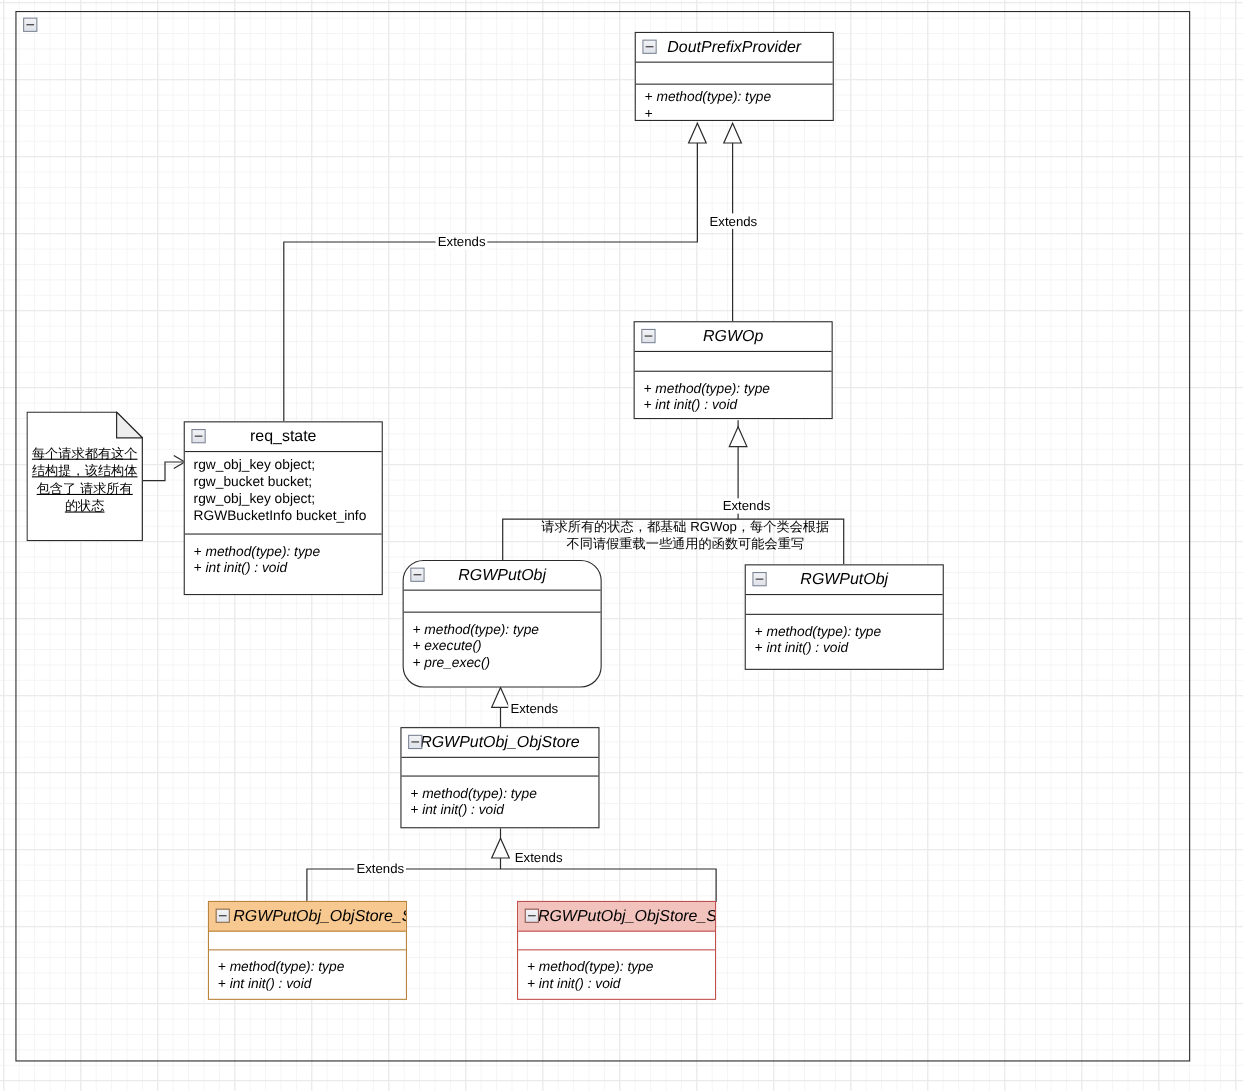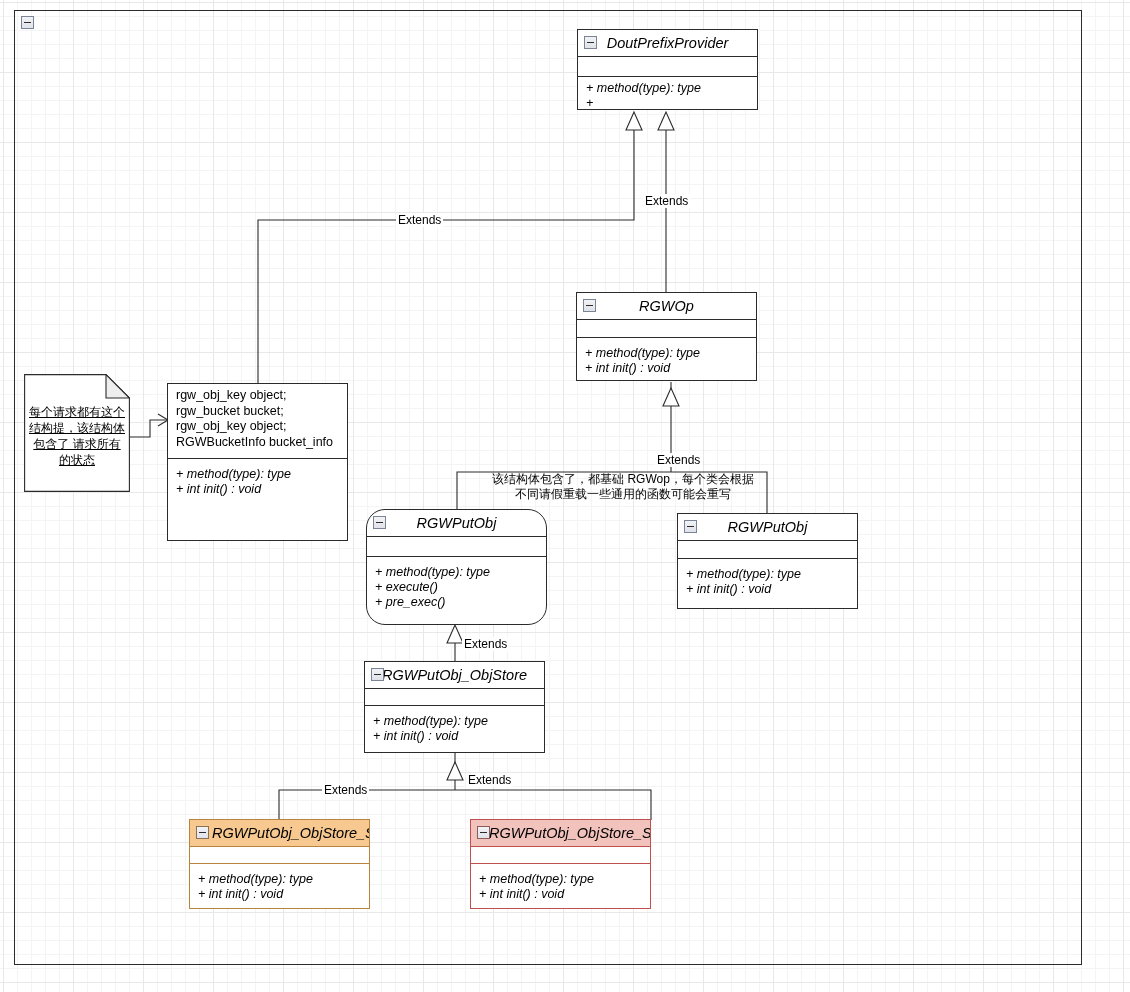--- a/index.html
+++ b/index.html
@@ -202,21 +202,21 @@
   <span class="edge-label" style="left:643px; top:194px;">Extends</span>
 
   <span class="edge-label" style="left:655px; top:453px;">Extends</span>
 
   <span class="edge-label" style="left:462px; top:637px;">Extends</span>
 
   <span class="edge-label" style="left:322px; top:783px;">Extends</span>
 
   <span class="edge-label" style="left:466px; top:773px;">Extends</span>
 
-  <div class="free-text" style="left:492px; top:472px; width:262px;">该结构体包含了，都基础 RGWop，每个类会根据不同请假重载一些通用的函数可能会重写</div>
+  <div class="free-text" style="left:492px; top:472px; width:262px;">请求所有的状态，都基础 RGWop，每个类会根据不同请假重载一些通用的函数可能会重写</div>
 
   <div class="note" style="left:24px; top:374px; width:106px; height:118px;">
     <svg width="106" height="118" viewBox="0 0 106 118" xmlns="http://www.w3.org/2000/svg">
       <path d="M 0.6 0.6 L 82 0.6 L 105.4 24 L 105.4 117.4 L 0.6 117.4 Z" fill="#ffffff" stroke="#2b2b2b" stroke-width="1.1"></path>
       <path d="M 82 0.6 L 82 24 L 105.4 24 Z" fill="#eeeeee" stroke="#2b2b2b" stroke-width="1.1"></path>
     </svg>
     <div class="note-text">每个请求都有这个结构提，该结构体包含了 请求所有的状态</div>
   </div>
 
   <div class="uml" style="left:577px; top:29px; width:181px; height:81px;">
@@ -237,20 +237,24 @@
       <span>RGWOp</span>
     </div>
     <div class="attrs" style="height:18px;"></div>
     <div class="ops">
       <div>+ method(type): type</div>
       <div>+ int init() :  void</div>
     </div>
   </div>
 
   <div class="uml plainhdr" style="left:167px; top:383px; width:181px; height:158px;">
+    <div class="hdr">
+      <span class="collapse-box"></span>
+      <span>req_state</span>
+    </div>
     <div class="attrs" style="height:75px;">
       <div>rgw_obj_key object;</div>
       <div>rgw_bucket bucket;</div>
       <div>rgw_obj_key object;</div>
       <div>RGWBucketInfo bucket_info</div>
     </div>
     <div class="ops">
       <div>+ method(type): type</div>
       <div>+ int init() :  void</div>
     </div>

